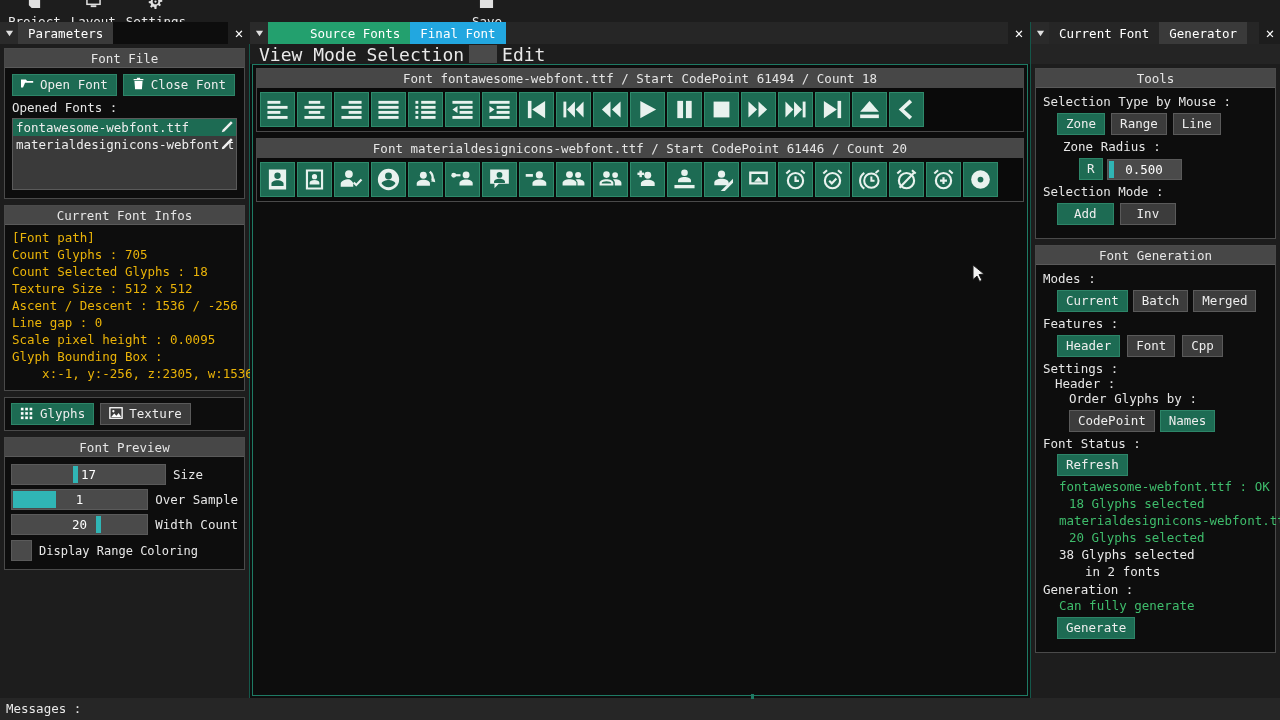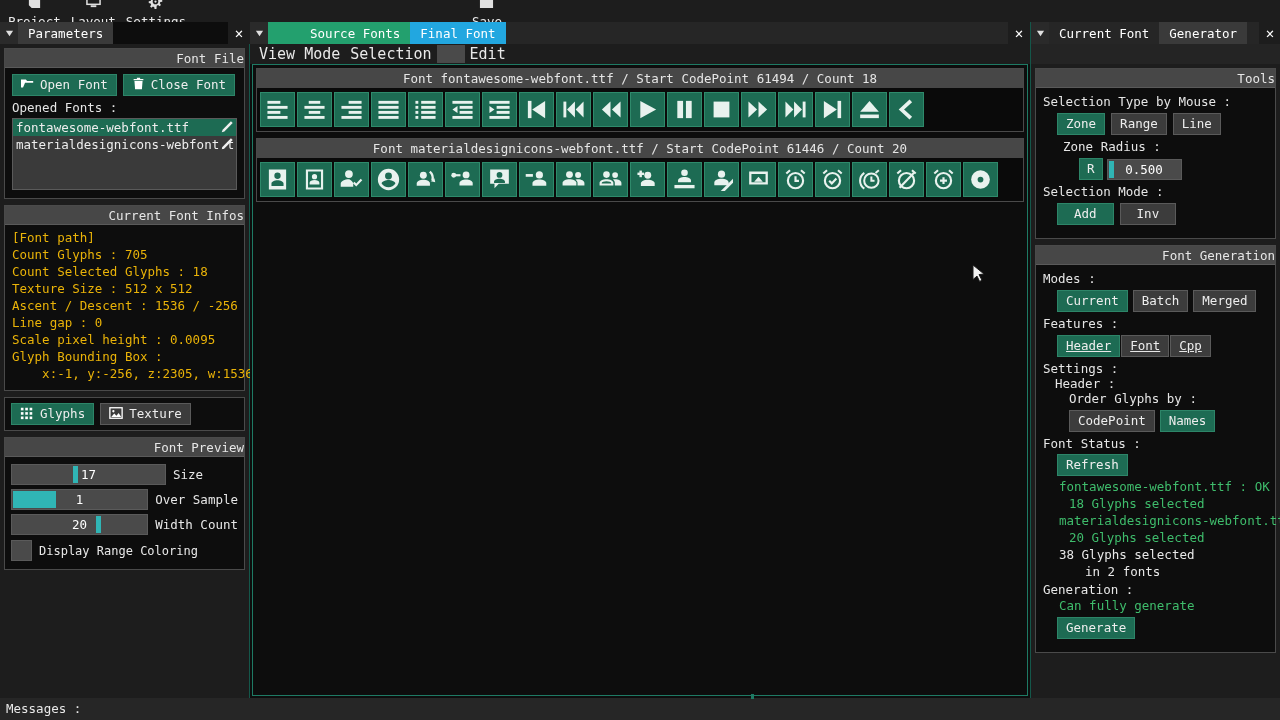--- a/index.html
+++ b/index.html
@@ -18,21 +18,21 @@
     position: absolute; left: 0; top: 0; width: 1280px; height: 22px;
     background: #1d1d1d; display: flex; align-items: center; padding-left: 6px;
   }
   .menu-item { display: flex; align-items: center; gap: 5px; padding: 2px 8px 2px 2px; color: #e9e9e9; font-size: 12.5px; flex-direction: column; }
   .menu-item .glyph { width: 15px; height: 15px; display:inline-block; position: relative; }
   .menubar .right { margin-left: auto; display: flex; align-items: center; padding-right: 770px; }
 
   
   .frame { background: #0d0d0d; border: 1px solid #4a4a4a; }
   .frame-title {
-    background: #474747; color: #e6e6e6; text-align: right;
+    background: #474747; color: #e6e6e6; text-align: center;
     font-size: 12.5px; line-height: 19px; height: 19px;
     border-bottom: 1px solid #5a5a5a;
   }
   .frame-body { padding: 6px 7px 8px 7px; }
 
   
   .dockbar { height: 22px; display: flex; align-items: stretch; background: #1d1d1d; }
   .dock-caret {
     width: 18px; background: #2a2a2a; display:flex; align-items:center; justify-content:center;
   }
@@ -75,21 +75,21 @@
   .slider .val { position:relative; z-index:2; }
   .slider-row { display:flex; align-items:center; gap:7px; margin-bottom:4px; }
   .slider-row .cap { font-size:12.5px; color:#e6e6e6; white-space:nowrap; }
   .checkbox { width:21px; height:21px; background:#4a4a4a; border:1px solid #5a5a5a; }
 
   
   #center-panel { position:absolute; left:250px; top:22px; width:780px; height:676px; background:#0d0d0d; }
   #center-dock { width: 780px; }
   #center-dock .spacer { flex:1; background:#262626; }
   .viewmenu { height:20px; background:#1d1d1d; display:flex; align-items:center; gap:0px; padding-left:4px; }
-  .viewmenu span { padding:0 5px; font-size:15px; color:#e9e9e9; }
+  .viewmenu span { padding:0 5px; font-size:18px; color:#e9e9e9; }
   .viewmenu .gap { width:28px; height:18px; background:#4a4a4a; }
   .center-stage { position:absolute; left:2px; top:42px; right:2px; bottom:2px; background:#0d0d0d;
       border:1px solid #1e7a64; overflow:hidden; }
 
   .font-block { margin:3px 3px 0 3px; border:1px solid #4a4a4a; background:#0a0a0a; }
   .font-block-title { background:#474747; color:#e6e6e6; text-align:center; font-size:12.5px; height:19px; line-height:19px; }
   .glyph-row { display:flex; gap:2px; padding:4px 3px; background:#0a0a0a; flex-wrap:nowrap; overflow:hidden; }
   .glyph-cell {
     width:35px; height:35px; background:#1d6b53; border:1px solid #2e8a6b;
     display:flex; align-items:center; justify-content:center; flex:0 0 auto;
@@ -751,21 +751,21 @@
               </div>
             <div class="btn">
                 <span>Batch</span>
               </div>
             <div class="btn">
                 <span>Merged</span>
               </div>
           </div>
 
           <div class="sub">Features :</div>
-          <div class="row indent2" style="gap:1px;text-decoration:underline;">
+          <div class="row indent2" style="gap:7px;">
             <div class="btn active">
                 <span>Header</span>
               </div>
             <div class="btn">
                 <span>Font</span>
               </div>
             <div class="btn">
                 <span>Cpp</span>
               </div>
           </div>

